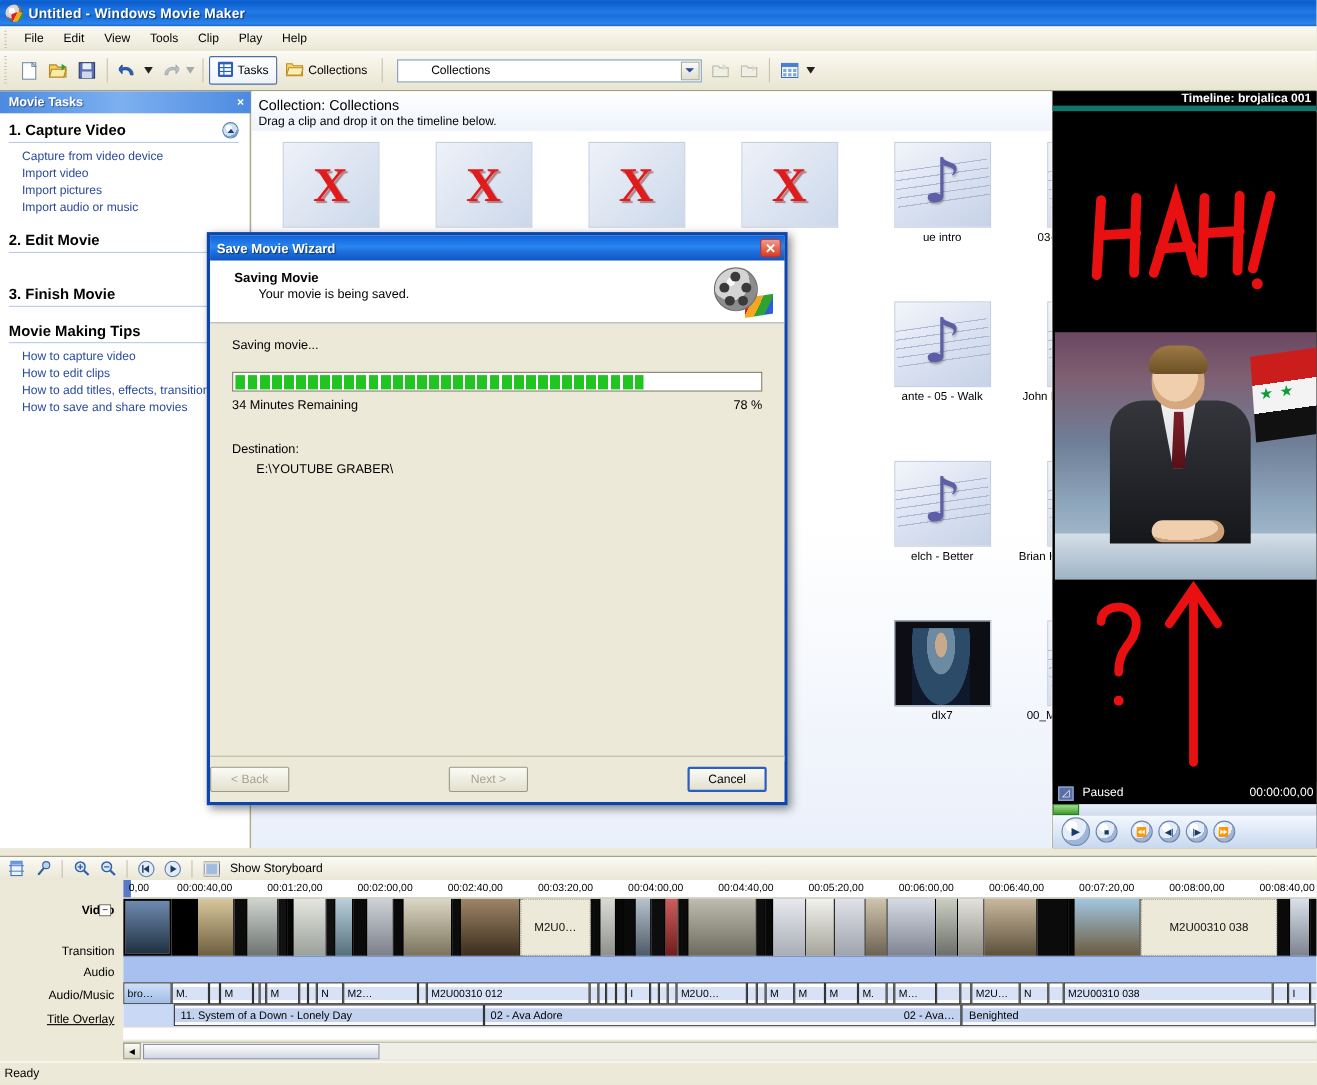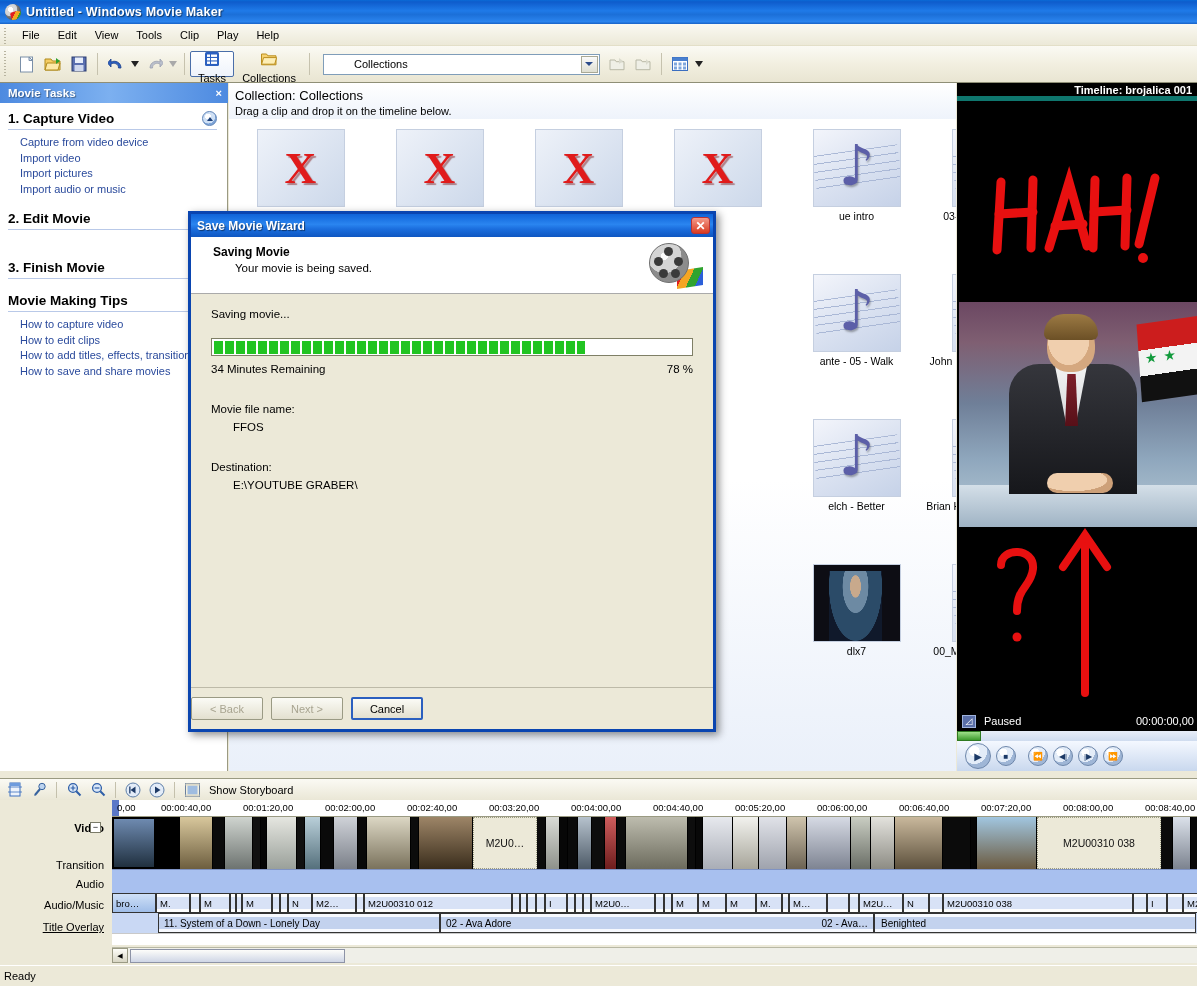--- a/index.html
+++ b/index.html
@@ -57,21 +57,21 @@
     display:flex; align-items:center; border-bottom:1px solid #8e8e76;
   }
   .toolbar .grip { width:8px; height:26px; margin:0 4px 0 2px;
     background-image: repeating-linear-gradient(to bottom,#b8b4a0 0 1px, transparent 1px 3px);
     background-size:2px 3px; background-repeat:repeat-y; background-position:2px 3px;
   }
   .tb-btn { width:26px; height:26px; display:flex; align-items:center; justify-content:center; position:relative;}
   .tb-sep { width:1px; height:22px; background:#c6c2ae; margin:0 5px; }
   .tb-toggle {
     display:flex; align-items:center; gap:4px; height:26px; padding:0 7px;
-    border:1px solid transparent; border-radius:2px; font-size:11px;flex-direction:column;
+    border:1px solid transparent; border-radius:2px; font-size:11px;
   }
   .tb-toggle.on { border:1px solid #4a6ea9; background: linear-gradient(to bottom,#ffffff,#eef3fb); }
   .combo {
     width:277px; height:21px; background:#fff; border:1px solid #7f9db9;
     display:flex; align-items:center; padding-left:30px; font-size:11px; position:relative;
     margin-left:8px;
   }
   .combo .arrow {
     position:absolute; right:1px; top:1px; width:17px; height:17px;
     background: linear-gradient(to bottom,#fafafa,#dfdfd2);
@@ -345,21 +345,21 @@
   }
   .progress-inner {
     height:13px; background-image: repeating-linear-gradient(to right, #22c422 0 9px, #ffffff 9px 11px);
   }
   .prow { display:flex; justify-content:space-between; margin-top:7px; font-size:11.5px; }
   .lbl-block { margin-top:28px; font-size:11.5px; }
   .lbl-block .val { margin:6px 0 0 22px; }
   .dlg-footer {
     position:absolute; left:0; bottom:0; width:522px; height:42px;
     background:#ece9d8; border-top:1px solid #bdbaa8;
-    display:flex; align-items:center; justify-content:flex-start; gap:8px; padding-right:16px;
+    display:flex; align-items:center; justify-content:space-between; gap:8px; padding-right:16px;
   }
   .btn {
     width:72px;height:23px; font-size:11px; border:1px solid #9a9a84;
     background: linear-gradient(to bottom,#fbfbf6,#e3e0cf);
     display:flex;align-items:center;justify-content:center; border-radius:2px;
   }
   .btn.disabled { color:#a8a490; }
   .btn.default { border:2px solid #2b5fbf; font-weight:normal; }
 
   
@@ -792,21 +792,21 @@
       <div class="aclip" style="width:44px;background:linear-gradient(to bottom,#cfe0f7,#9fbde8);">bro…</div>
       <div class="aclip" style="width:34px;">M.</div>
       <div class="aclip" style="width:10px;"></div>
       <div class="aclip" style="width:30px;">M</div>
       <div class="aclip" style="width:6px;"></div>
       <div class="aclip" style="width:6px;"></div>
       <div class="aclip" style="width:30px;">M</div>
       <div class="aclip" style="width:8px;"></div>
       <div class="aclip" style="width:8px;"></div>
       <div class="aclip" style="width:24px;">N</div>
-      <div class="aclip" style="width:44px;">M2…</div>
+      <div class="aclip" style="width:68px;">M2…</div>
       <div class="aclip" style="width:8px;"></div>
       <div class="aclip" style="width:148px;">M2U00310 012</div>
       <div class="aclip" style="width:8px;"></div>
       <div class="aclip" style="width:7px;"></div>
       <div class="aclip" style="width:9px;"></div>
       <div class="aclip" style="width:9px;"></div>
       <div class="aclip" style="width:22px;">I</div>
       <div class="aclip" style="width:8px;"></div>
       <div class="aclip" style="width:8px;"></div>
       <div class="aclip" style="width:8px;"></div>
@@ -875,24 +875,20 @@
 
       <div class="progress-outer">
         <div class="progress-inner" id="progress-fill" style="width: 78%;"></div>
       </div>
 
       <div class="prow">
         <span>34 Minutes Remaining</span>
         <span>78 %</span>
       </div>
 
-      <div class="lbl-block">
-        <div>Movie file name:</div>
-        <div class="val">FFOS</div>
-      </div>
 
       <div class="lbl-block">
         <div>Destination:</div>
         <div class="val">E:\YOUTUBE GRABER\</div>
       </div>
     </div>
 
     <div class="dlg-footer">
       <div class="btn disabled">&lt; Back</div>
       <div class="btn disabled">Next &gt;</div>

